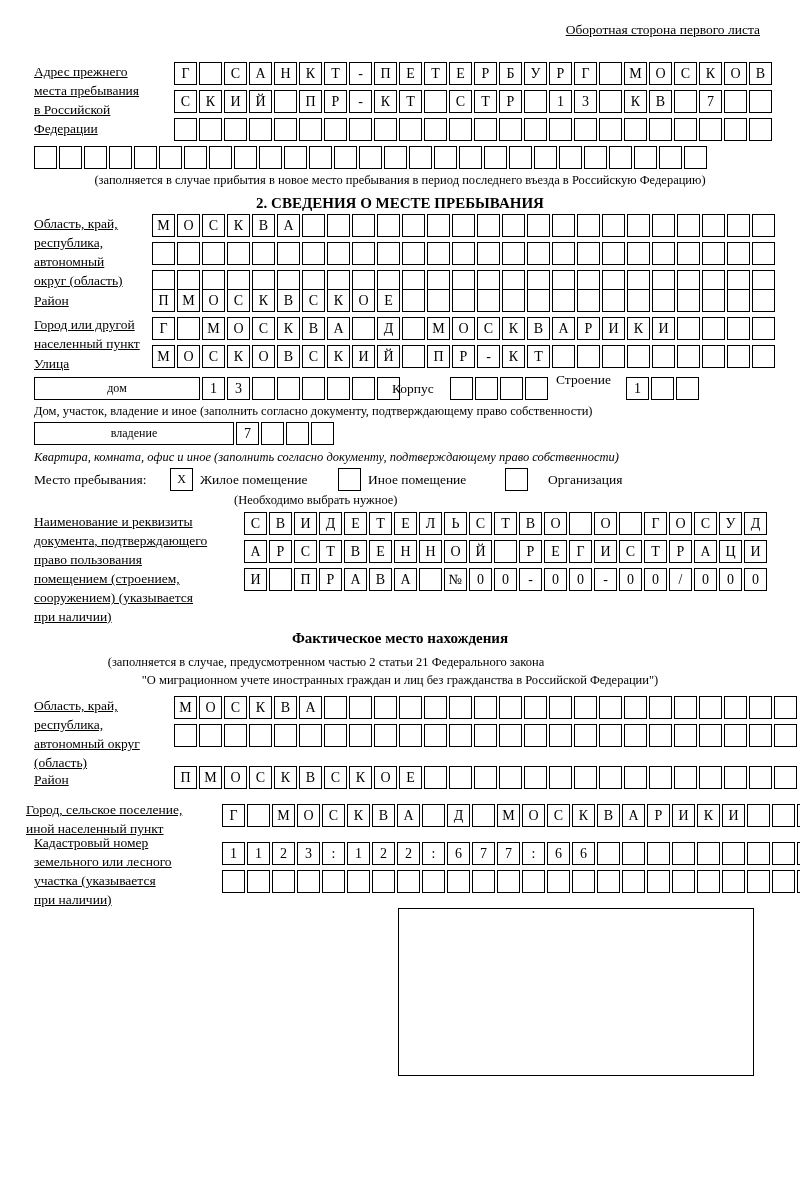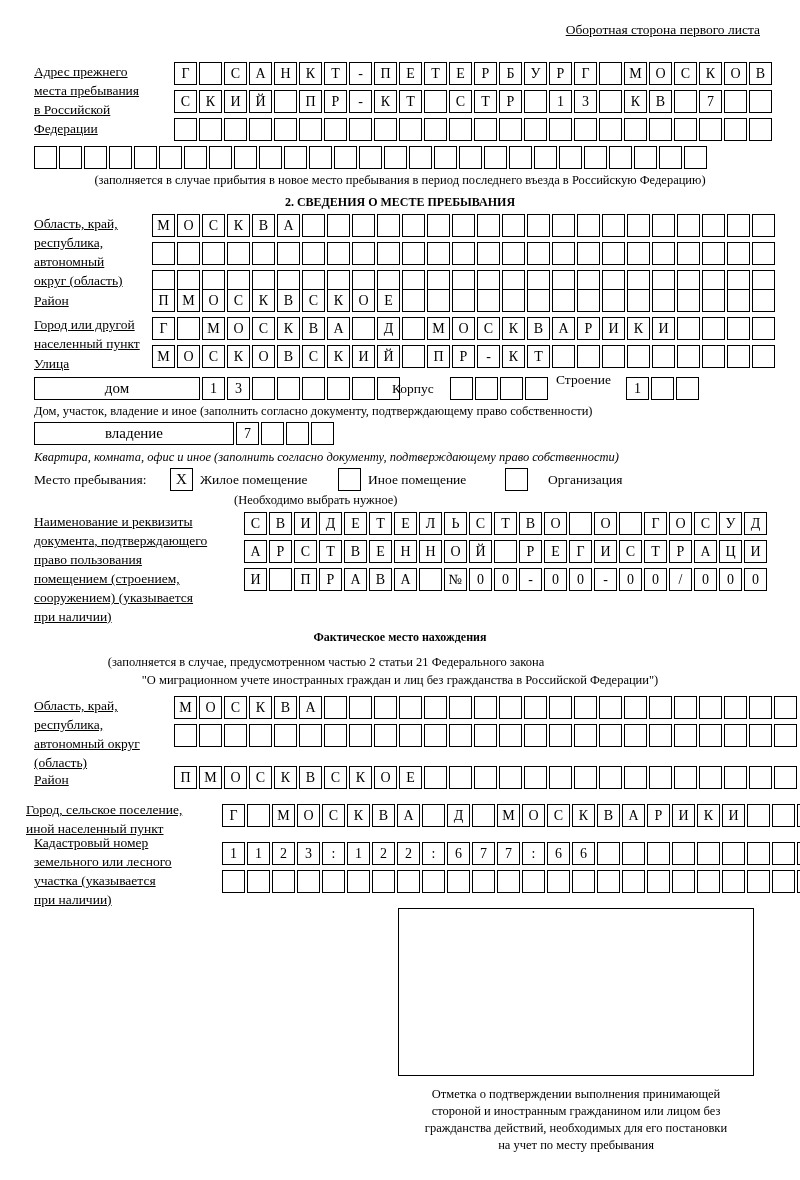--- a/index.html
+++ b/index.html
@@ -49,21 +49,21 @@
     font-family: "Liberation Serif", serif;
     background: #fff;
   }
 
   .wbox {
     position: absolute;
     border: 1px solid #000;
     box-sizing: border-box;
     background: #fff;
     text-align: center;
-    font-size: 15px;
+    font-size: 12px;
     line-height: 21px;
     height: 23px;
   }
 
   .inline-label {
     position: absolute;
     font-size: 13.5px;
     line-height: 23px;
   }
 
@@ -71,21 +71,21 @@
     position: absolute;
     font-size: 12.5px;
     line-height: 16px;
   }
 
   .sectitle {
     position: absolute;
     width: 100%;
     text-align: center;
     font-weight: bold;
-    font-size: 12px;
+    font-size: 15px;
   }
 
   .bigbox {
     position: absolute;
     border: 1px solid #000;
     box-sizing: border-box;
     background: #fff;
   }
 
   .caption {
@@ -685,20 +685,14 @@
       <div class="cell"></div>
       <div class="cell"></div>
       <div class="cell"></div>
       <div class="cell"></div>
       <div class="cell"></div>
       <div class="cell"></div>
       <div class="cell"></div>
     </div>
 
   <div class="bigbox" style="top:908px; left:398px; width:356px; height:168px;"></div>
-  <div class="caption" style="top:1086px; left:380px; width:392px;">
-    <div>Отметка о подтверждении выполнения принимающей</div>
-    <div>стороной и иностранным гражданином или лицом без</div>
-    <div>гражданства действий, необходимых для его постановки</div>
-    <div>на учет по месту пребывания</div>
-  </div>
 
 </div>
 
 </body></html>

